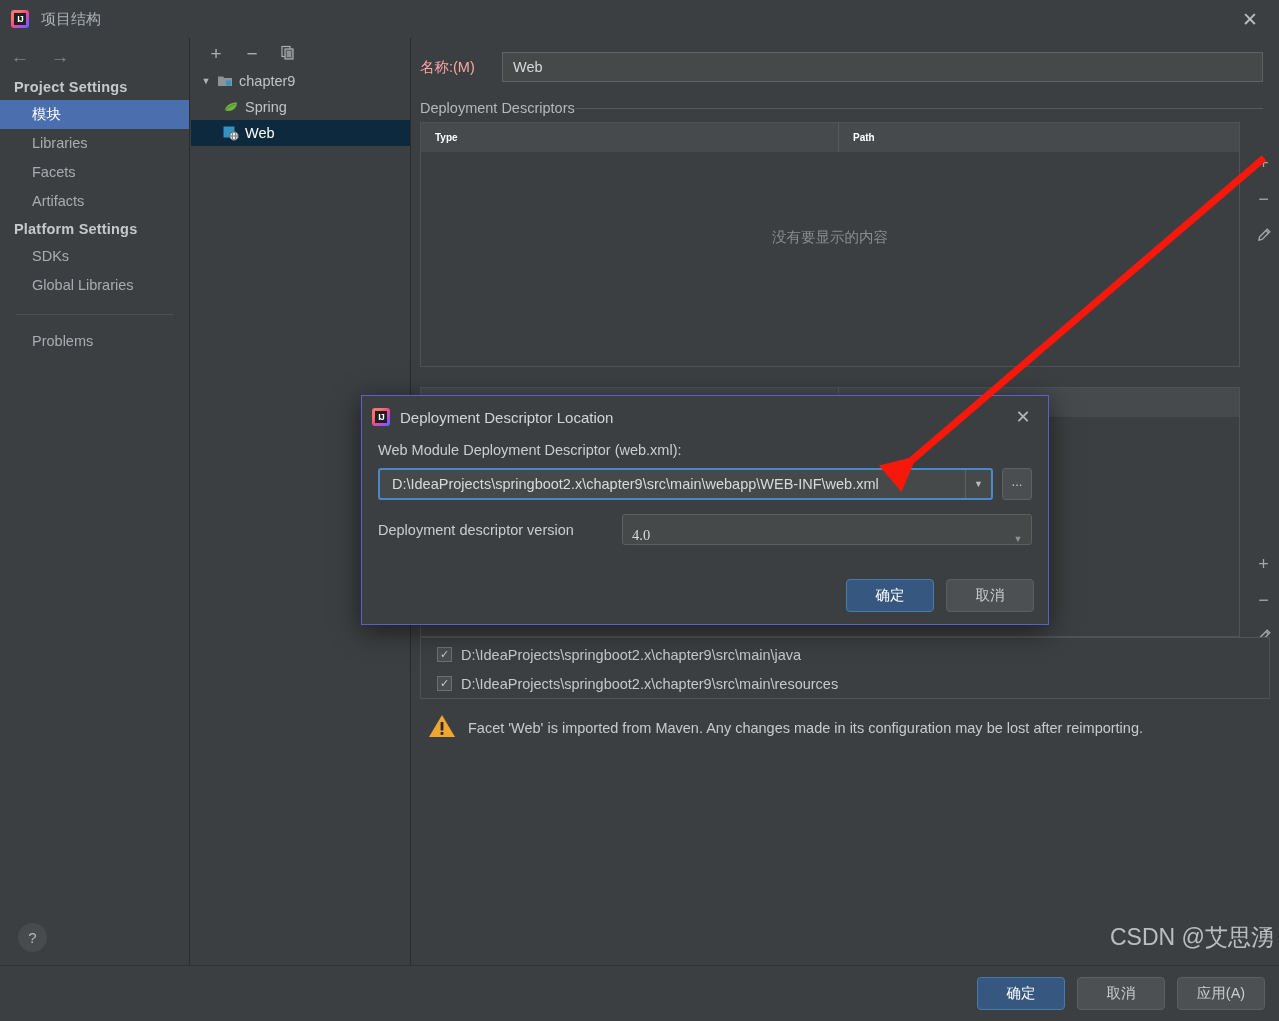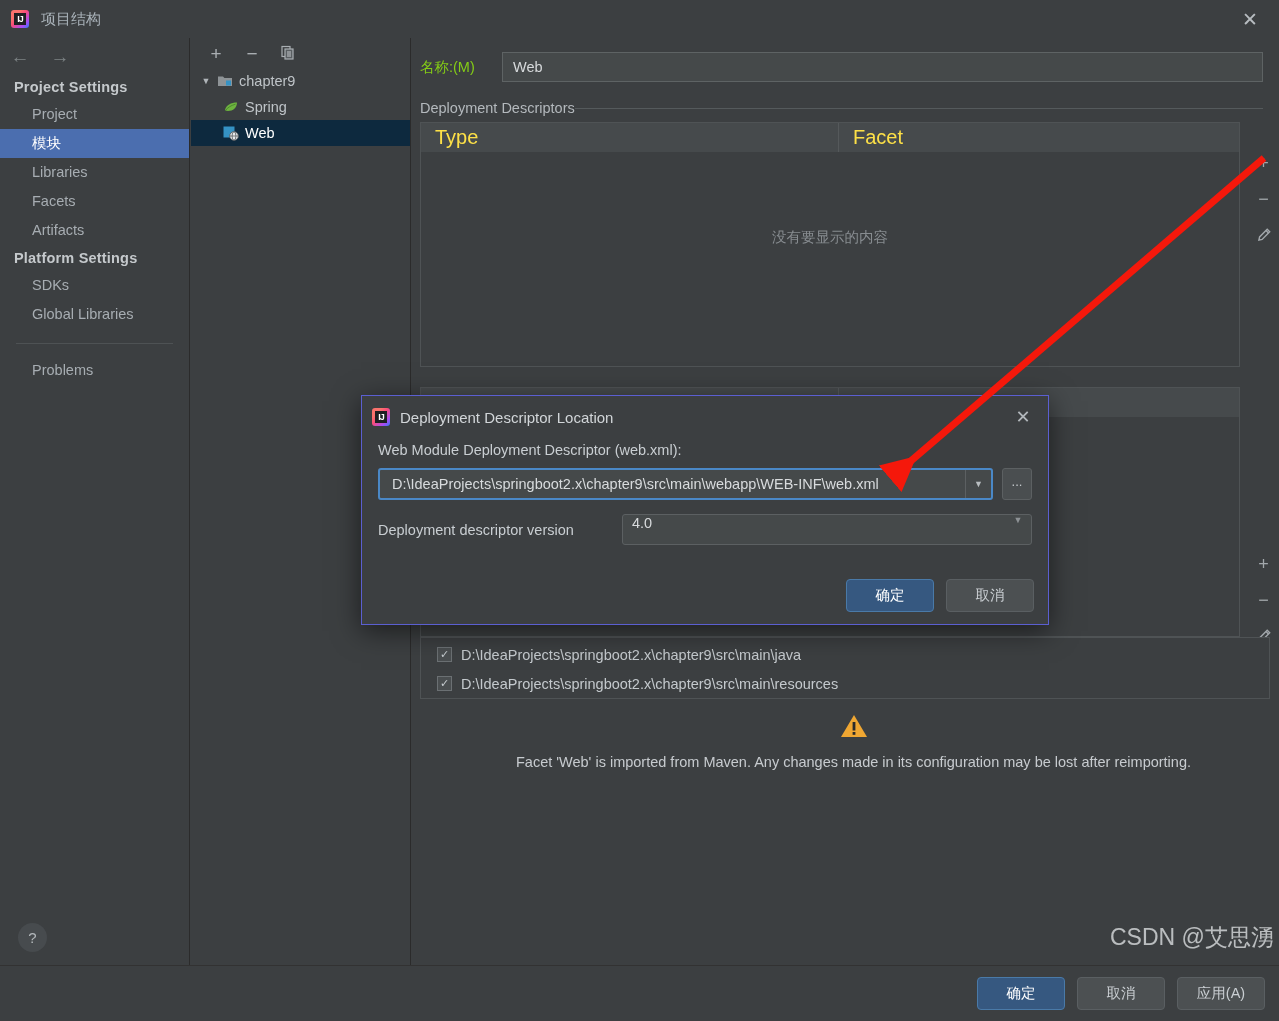--- a/index.html
+++ b/index.html
@@ -174,21 +174,21 @@
     background: #3c3f41;
   }
 
   .name-row {
     display: flex;
     align-items: center;
     height: 34px;
     margin: 12px 16px 0 8px;
   }
   .name-label {
-    color: #84cc16;
+    color: #fca5a5;
     font-size: 14.5px;
     width: 82px;
   }
   .name-input {
     flex: 1;
     height: 30px;
     background: #45494a;
     border: 1px solid #5e6364;
     color: #d7dadc;
     font-size: 14.5px;
@@ -221,23 +221,24 @@
   .thead {
     display: flex;
     height: 30px;
     background: #464a4c;
     border-bottom: 1px solid #3c3f41;
   }
   .th {
     display: flex;
     align-items: center;
     padding-left: 14px;
-    color: #fde047;
-    font-size: 20px;
+    color: #ffffff;
+    font-size: 10px;
     border-right: 1px solid #55595b;
+    font-weight: bold;
   }
   .th:last-child { border-right: none; }
   .tempty {
     color: #878c90;
     font-size: 14.5px;
     text-align: center;
     width: 100%;
     position: absolute;
     left: 0;
   }
@@ -276,21 +277,20 @@
     line-height: 1;
   }
 
   .warnrow {
     display: flex;
     align-items: center;
     gap: 12px;
     margin: 14px 0 0 16px;
     color: #c7cbcf;
     font-size: 14.5px;
-    flex-direction: column;
   }
 
   
   .bottombar {
     position: absolute;
     left: 0; bottom: 0;
     width: 1279px; height: 56px;
     background: #3c3f41;
     border-top: 1px solid #323232;
   }
@@ -403,21 +403,22 @@
     font-size: 14.5px;
     width: 244px;
   }
   .ver-combo {
     flex: 1;
     height: 31px;
     background: #45494a;
     border: 1px solid #5c6062;
     border-radius: 3px;
     display: flex;
-    align-items: flex-start;
+    align-items: flex-end;
+    font-family: Liberation Serif, serif;
   }
   .ver-combo .val {
     flex: 1;
     padding-left: 9px;
     color: #d8dbdd;
     font-size: 14.5px;
   }
   .ver-combo .arrow {
     width: 26px;
     text-align: center;
@@ -461,21 +462,20 @@
     <div class="win-close">✕</div>
   </div>
 
   <div class="sidebar">
     <div class="nav-arrows">
       <div class="nav-arrow">←</div>
       <div class="nav-arrow">→</div>
     </div>
 
     <div class="side-group">Project Settings</div>
-    <div class="side-item">Project</div>
     <div class="side-item selected">模块</div>
     <div class="side-item">Libraries</div>
     <div class="side-item">Facets</div>
     <div class="side-item">Artifacts</div>
 
     <div class="side-group">Platform Settings</div>
     <div class="side-item">SDKs</div>
     <div class="side-item">Global Libraries</div>
 
     <div class="side-sep"></div>
@@ -541,21 +541,21 @@
     </div>
 
     <div class="sect-title">
       <span>Deployment Descriptors</span>
       <span class="sect-line"></span>
     </div>
 
     <div class="tablebox" style="width:820px;height:245px;">
       <div class="thead">
         <div class="th" style="width:418px;">Type</div>
-        <div class="th" style="flex:1;">Facet</div>
+        <div class="th" style="flex:1;">Path</div>
       </div>
       <div class="tempty" style="top:105px;">没有要显示的内容</div>
     </div>
 
     <div class="sidebtns" style="left:836px;top:107px;">
       <div class="sb">+</div>
       <div class="sb">−</div>
       <div class="sb">
         <svg width="16" height="16" viewBox="0 0 16 16" aria-hidden="true">
           <path d="M11.2 2.3l2.5 2.5-7.6 7.6-3.2.7.7-3.2z" fill="none" stroke="#a2a7ab" stroke-width="1.4"></path>

